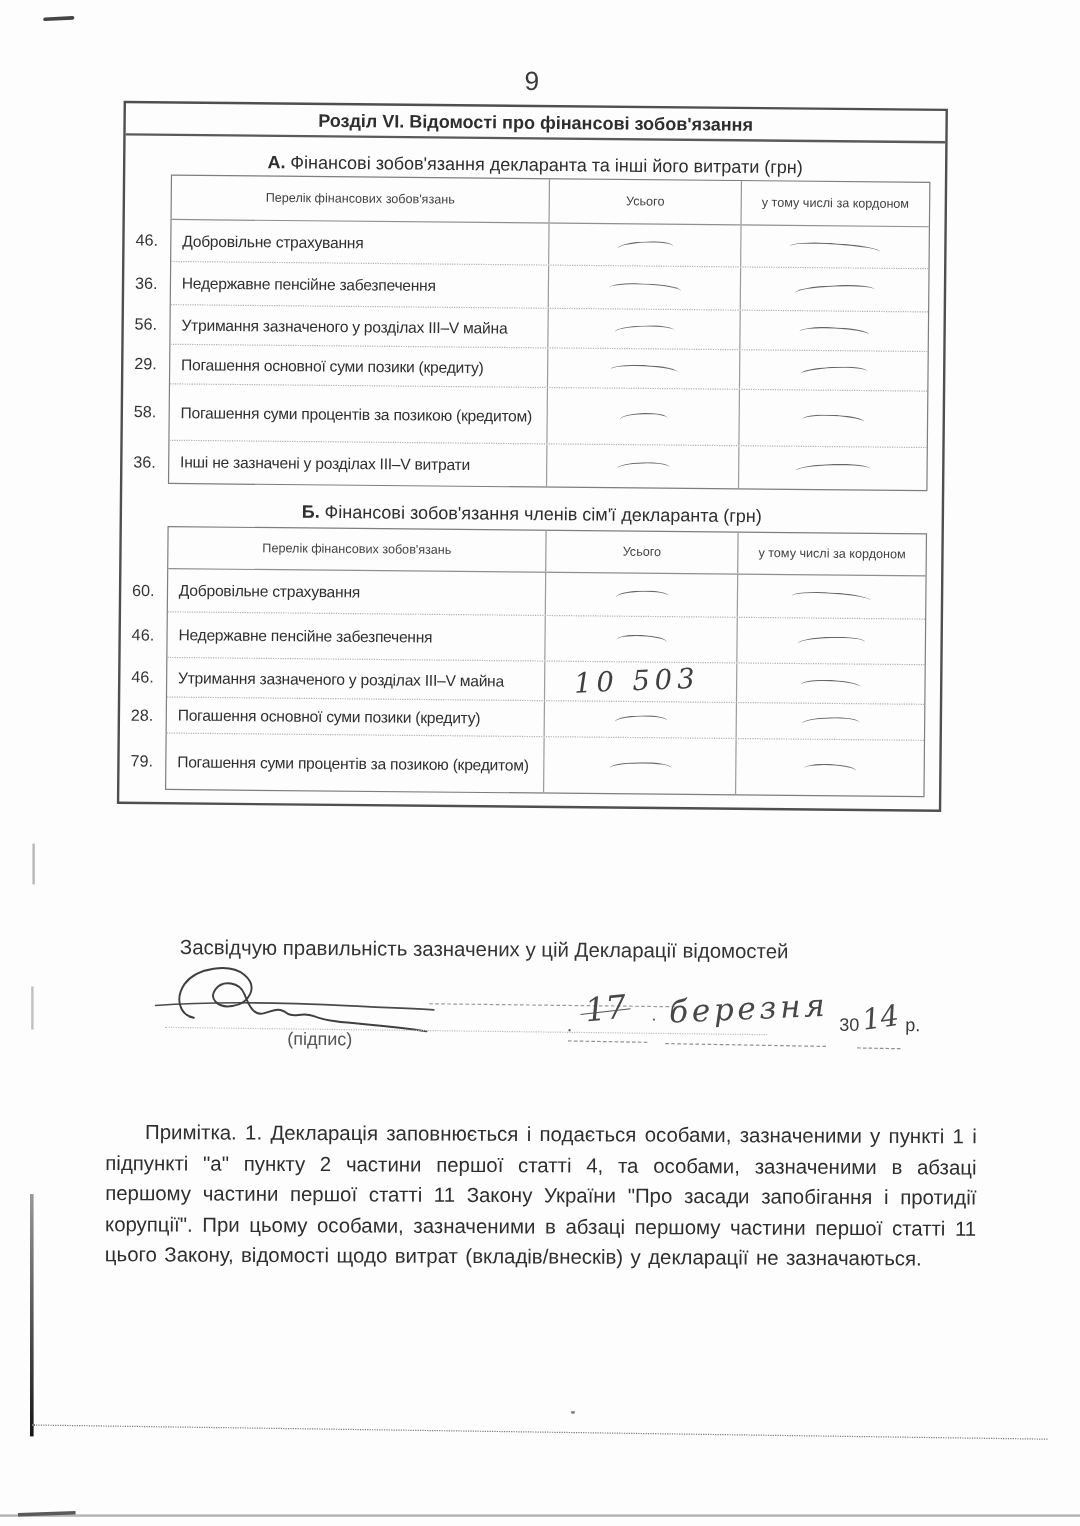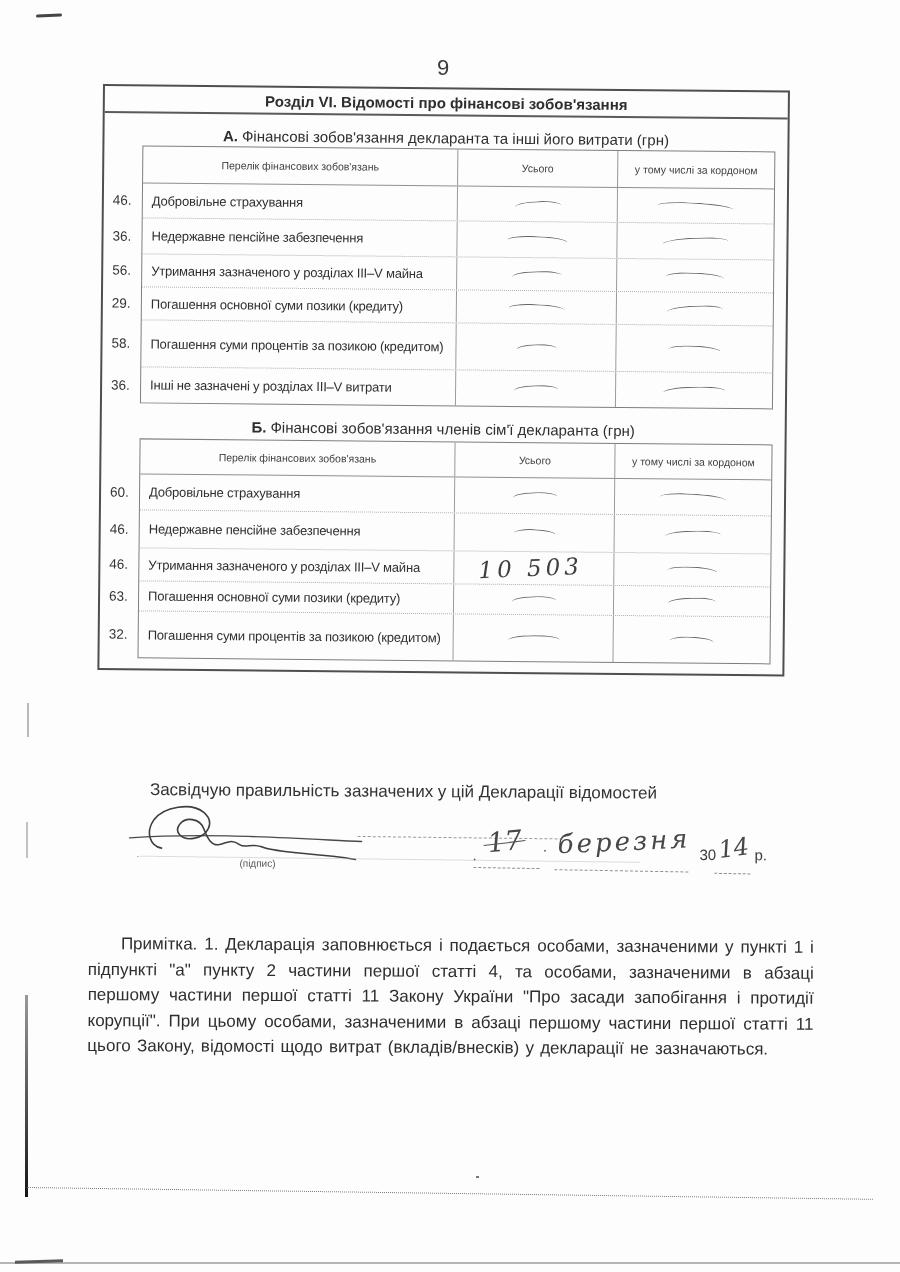--- a/index.html
+++ b/index.html
@@ -73,21 +73,21 @@
   }
   
   .cert-area{position:absolute;left:0;top:779px;width:900px;height:110px;
     transform:rotate(0.4deg);transform-origin:0 0;}
   .statement{position:absolute;left:150px;top:0;font-size:17px;color:#333;}
   .sig-svg{position:absolute;left:116px;top:22px;}
   .sig-dash-ext{position:absolute;left:358px;top:55px;width:205px;
     border-top:1px dashed #9a9a9a;transform:rotate(0.3deg);}
   .sig-dotted{position:absolute;left:138px;top:77px;width:502px;
     border-top:1px dotted #bdbdbd;transform:rotate(0.3deg);}
-  .sig-label{position:absolute;left:240px;top:77px;font-size:10px;color:#555;}
+  .sig-label{position:absolute;left:240px;top:77px;font-size:15px;color:#555;}
   .q{position:absolute;font-size:15px;color:#444;}
   .q1{left:473px;top:64px;}
   .q2{left:543px;top:58px;}
   .hw-day{position:absolute;left:488px;top:43px;font-family:"DejaVu Serif",serif;
     font-style:italic;font-size:27px;color:#474747;transform:rotate(-6deg);}
   .day-bar{position:absolute;left:484px;top:60px;width:42px;border-top:1.6px solid #555;
     transform:rotate(-7deg);}
   .hw-month{position:absolute;left:558px;top:43px;font-family:"DejaVu Serif",serif;
     font-style:italic;font-size:26px;color:#474747;letter-spacing:3px;transform:rotate(-3deg);}
   .yr-printed{position:absolute;left:700px;top:62px;font-size:15px;color:#3a3a3a;}
@@ -239,31 +239,31 @@
             <div class="rnum">46.</div>
             <div class="cell c-label">Утримання зазначеного у розділах III–V майна</div>
             <div class="cell c-val">
               <span class="hw">10 503</span>
             </div>
             <div class="cell c-val last">
               <span class="dash" style="width: 50px; transform: rotate(2deg);"></span>
             </div>
           </div>
           <div class="trow" style="height: 30px;">
-            <div class="rnum">63.</div>
+            <div class="rnum">28.</div>
             <div class="cell c-label">Погашення основної суми позики (кредиту)</div>
             <div class="cell c-val">
               <span class="dash" style="width: 44px; transform: rotate(-2deg);"></span>
             </div>
             <div class="cell c-val last">
               <span class="dash" style="width: 48px; transform: rotate(-2deg);"></span>
             </div>
           </div>
           <div class="trow" style="height: 47px;">
-            <div class="rnum">32.</div>
+            <div class="rnum">79.</div>
             <div class="cell c-label">Погашення суми процентів за позикою (кредитом)</div>
             <div class="cell c-val">
               <span class="dash" style="width: 52px; transform: rotate(-1deg);"></span>
             </div>
             <div class="cell c-val last">
               <span class="dash" style="width: 44px; transform: rotate(2deg);"></span>
             </div>
           </div>
         </div>
     </div>

